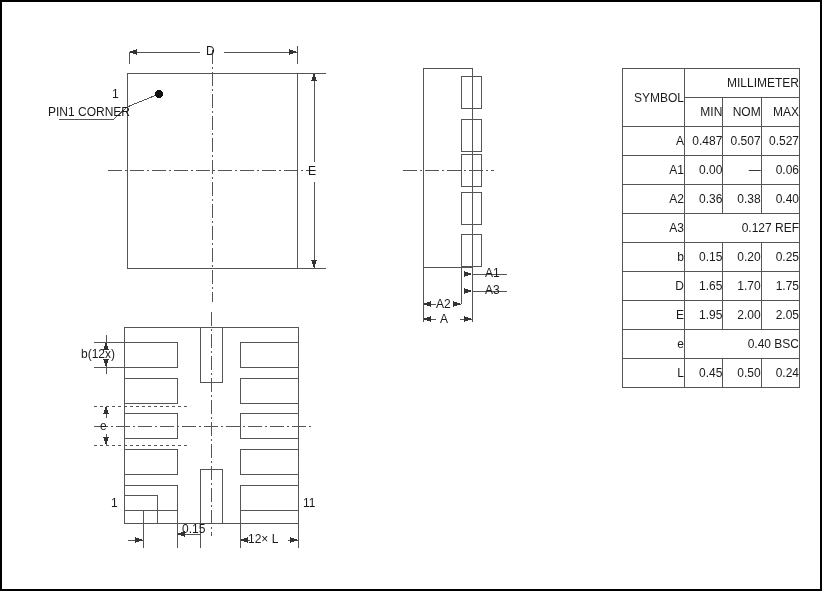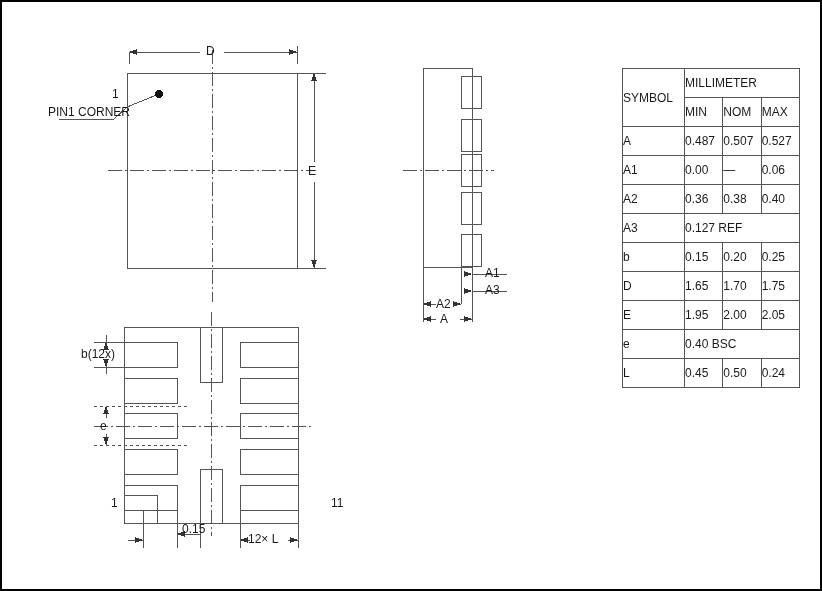--- a/index.html
+++ b/index.html
@@ -5,21 +5,21 @@
   html,body{margin:0;padding:0;background:#fff;}
   body{width:822px;height:591px;font-family:"Liberation Sans",sans-serif;color:#1a1a1a;}
   #sheet{position:relative;width:822px;height:591px;box-sizing:border-box;border:2px solid #000;overflow:hidden;background:#fff;}
   .hdr{position:absolute;left:0;top:0;width:818px;height:34px;border-bottom:2px solid #000;box-sizing:border-box;}
   .hdr-title{position:absolute;left:12px;top:5px;font-size:19px;letter-spacing:.2px;white-space:nowrap;}
   .hdr-unit{position:absolute;right:14px;top:5px;font-size:19px;white-space:nowrap;}
   .lbl{position:absolute;font-size:12px;line-height:1;white-space:nowrap;color:#1a1a1a;}
   svg.draw{position:absolute;left:0;top:0;width:822px;height:591px;pointer-events:none;}
   
   #dimtable{position:absolute;left:620px;top:66px;width:178px;border-collapse:collapse;}
-  #dimtable td,#dimtable th{border:1px solid #555;font-weight:normal;font-size:12px;text-align:left;padding:0;height:28px;color:#1a1a1a;}
+  #dimtable td,#dimtable th{border:1px solid #555;font-weight:normal;font-size:12px;text-align:right;padding:0;height:28px;color:#1a1a1a;}
   #dimtable .sym{width:62px;margin-top:48px;}
   #dimtable .v{width:38px;}
 </style>
 </head>
 <body>
 
 <div id="sheet">
 
 
   <svg class="draw" viewBox="0 0 822 591">
@@ -171,21 +171,21 @@
   <div class="lbl" style="left:46px;top:104px;text-align:right;">PIN1 CORNER</div>
 
   <div class="lbl" style="left:483px;top:265px;">A1</div>
   <div class="lbl" style="left:483px;top:282px;">A3</div>
   <div class="lbl" style="left:434px;top:296px;">A2</div>
   <div class="lbl" style="left:438px;top:311px;">A</div>
 
   <div class="lbl" style="left:79px;top:346px;">b(12x)</div>
   <div class="lbl" style="left:98px;top:418px;">e</div>
   <div class="lbl" style="left:109px;top:495px;">1</div>
-  <div class="lbl" style="left:301px;top:495px;margin-left:28px;">11</div>
+  <div class="lbl" style="left:301px;top:495px;">11</div>
   <div class="lbl" style="left:180px;top:521px;">0.15</div>
   <div class="lbl" style="left:246px;top:531px;">12× L</div>
 
   <table id="dimtable">
     <thead>
       <tr>
         <th class="sym" rowspan="2">SYMBOL</th>
         <th colspan="3">MILLIMETER</th>
       </tr>
       <tr>

